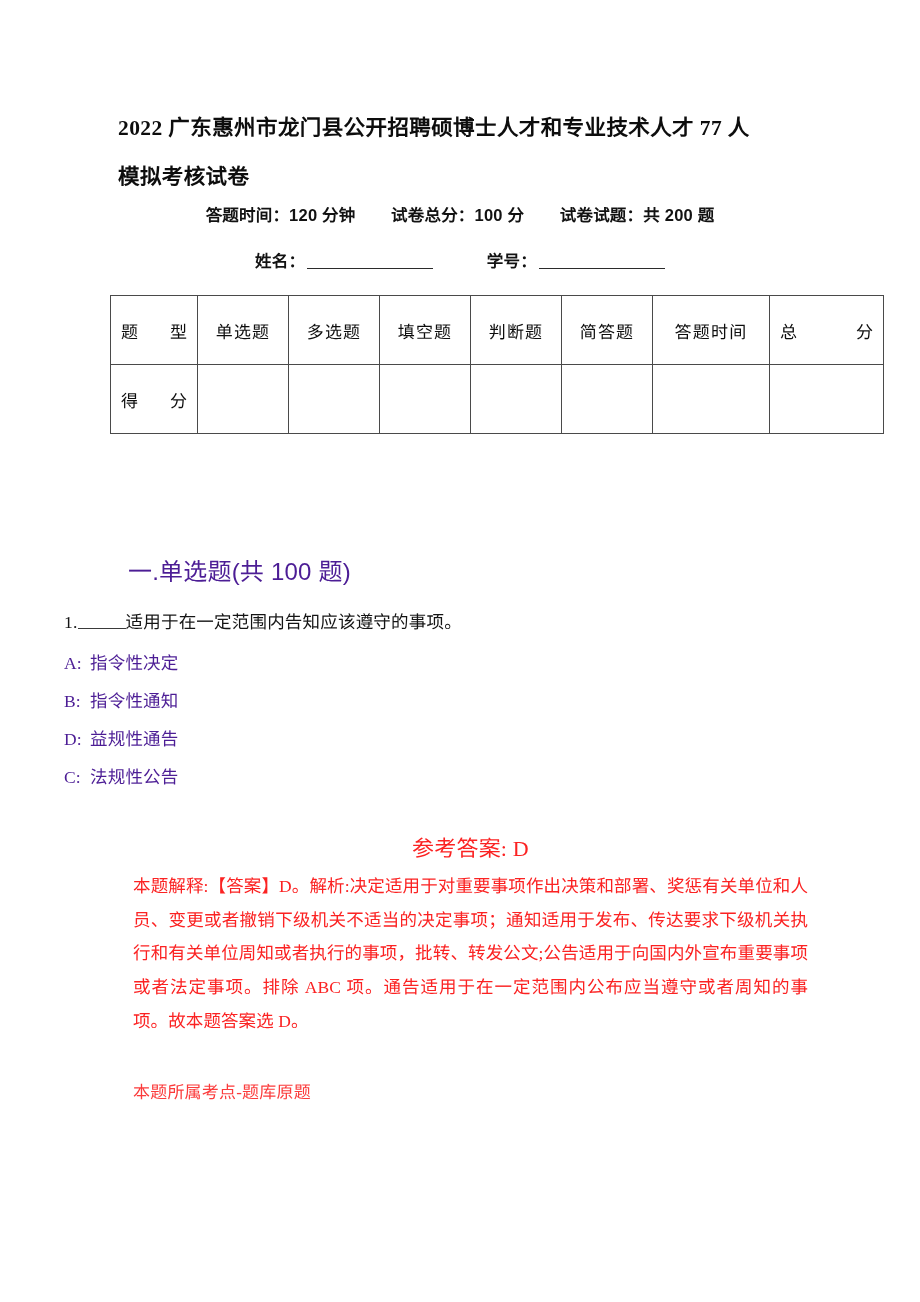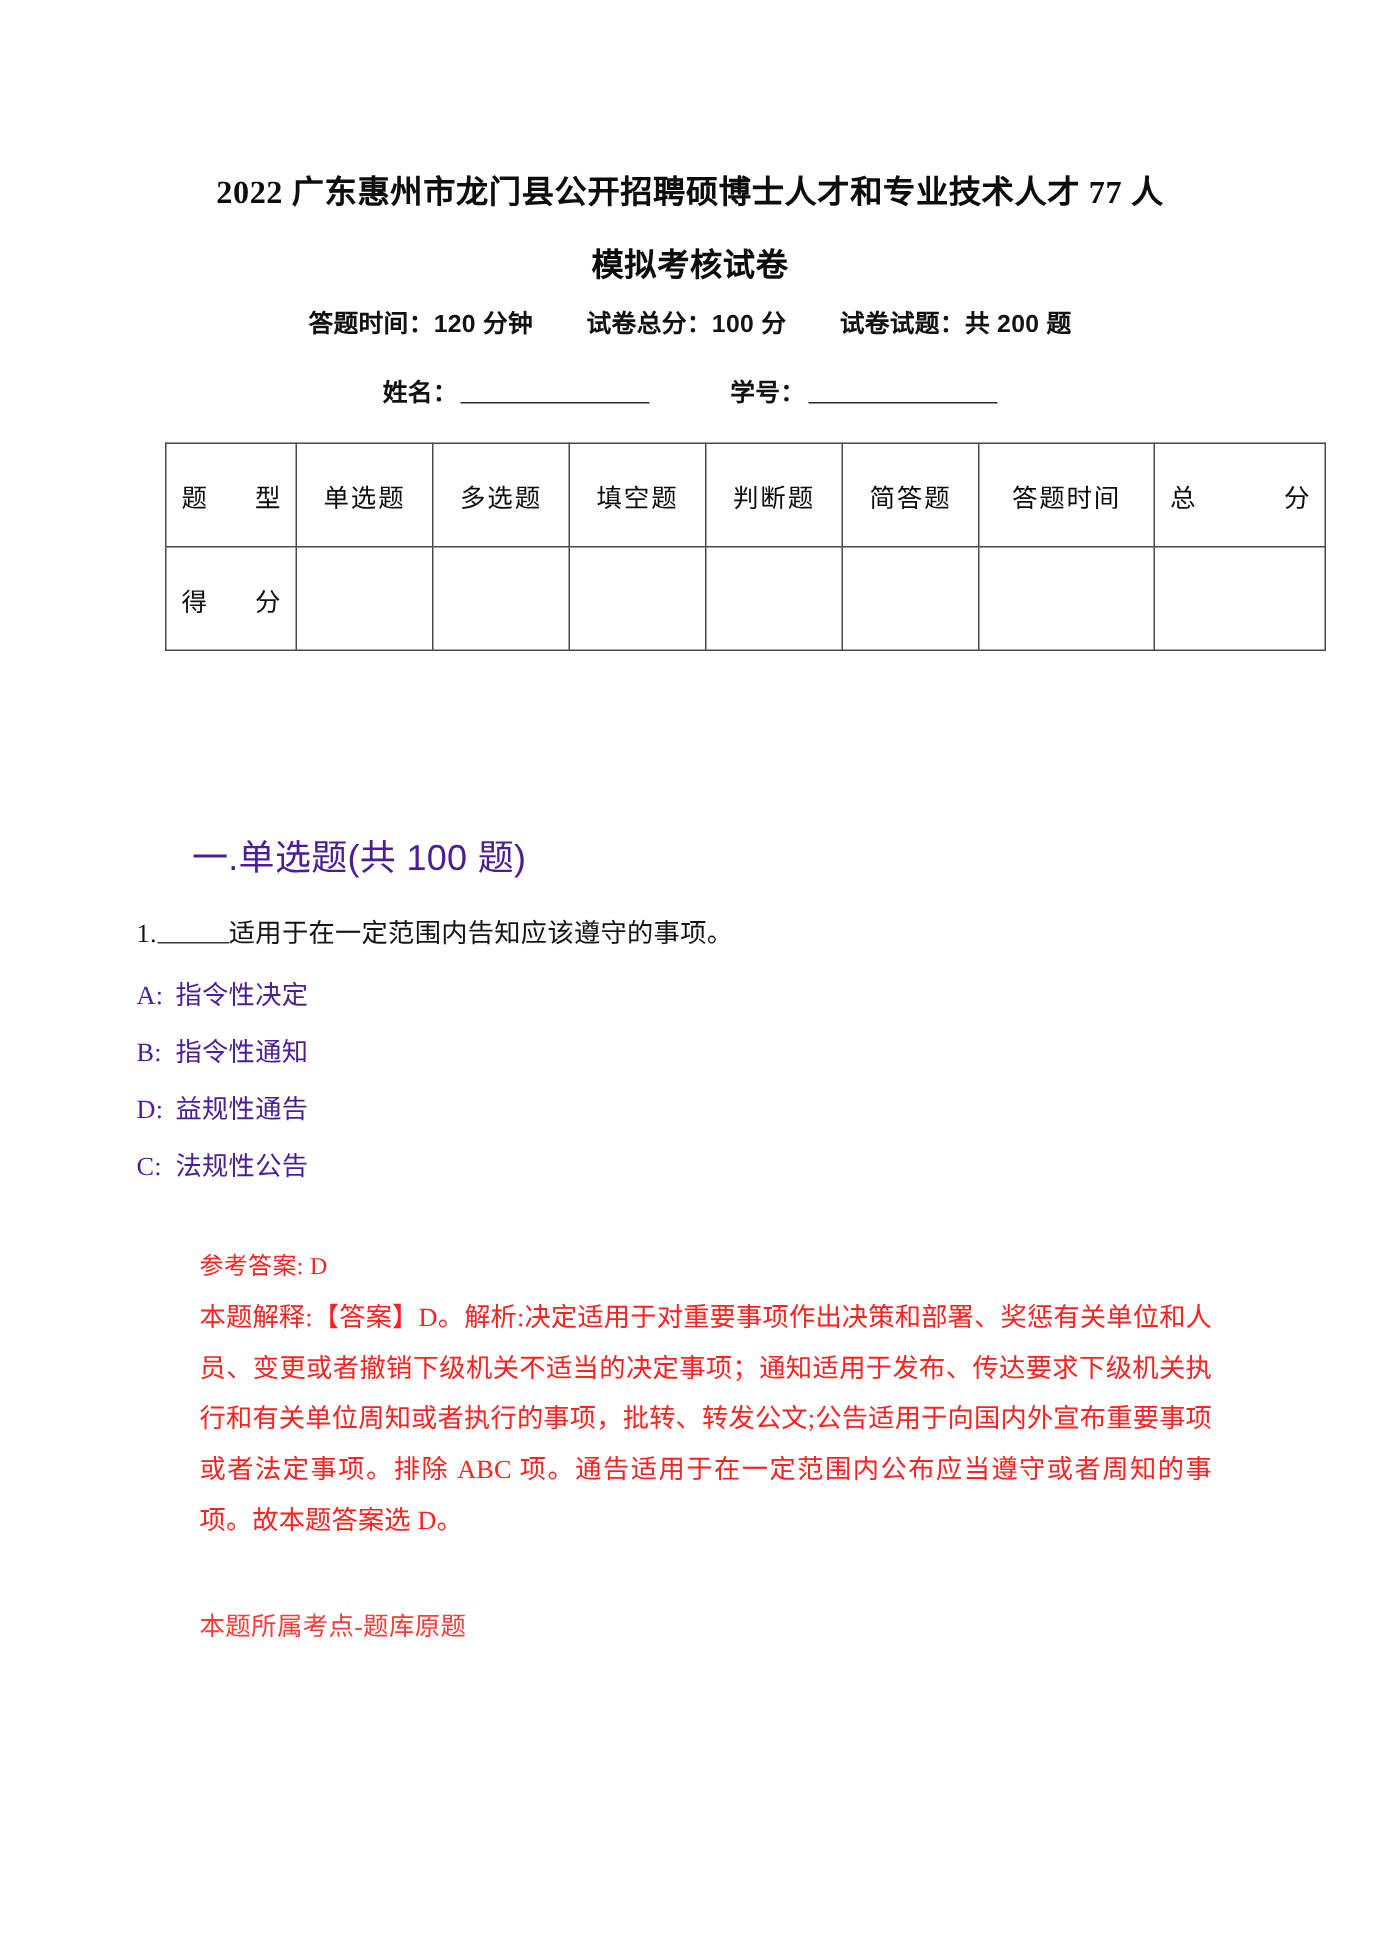--- a/index.html
+++ b/index.html
@@ -21,21 +21,20 @@
   .page {
     width: 920px;
     height: 1302px;
     box-sizing: border-box;
     padding: 0;
     position: relative;
   }
 
   
   .title-block {
-    text-align: center;
     padding-top: 104px;
   }
   .doc-title {
     font-family: "Liberation Serif", "DejaVu Serif", serif;
     font-weight: bold;
     font-size: 21.5px;
     line-height: 49px;
     letter-spacing: 0.4px;
     color: #0d0d0d;
     margin: 0;
@@ -128,21 +127,21 @@
     font-family: "Liberation Sans", "DejaVu Sans", sans-serif;
     font-size: 24px;
     font-weight: normal;
     color: #4c1d95;
     letter-spacing: 0.2px;
   }
 
   
   .question-block {
     margin-top: 22px;
-    padding-left: 91px;
+    padding-left: 64px;
     padding-right: 110px;
   }
   .q-stem {
     font-family: "Liberation Serif", "DejaVu Serif", serif;
     font-size: 17.5px;
     color: #141414;
     line-height: 1.55;
     letter-spacing: 0.2px;
   }
   .q-stem .fill-blank {
@@ -165,23 +164,24 @@
   }
 
   
   .answer-area {
     margin-top: 42px;
     padding-left: 133px;
     padding-right: 112px;
   }
   .answer-line {
     font-family: "Liberation Serif", "DejaVu Serif", serif;
-    font-size: 16px;
+    font-size: 22px;
     color: #fb2222;
     letter-spacing: 0.2px;
+    text-align: center;
   }
   .explain-body {
     font-family: "Liberation Serif", "DejaVu Serif", serif;
     font-size: 17.5px;
     color: #fb2222;
     line-height: 1.92;
     margin-top: 8px;
     text-align: justify;
     letter-spacing: 0.1px;
   }

